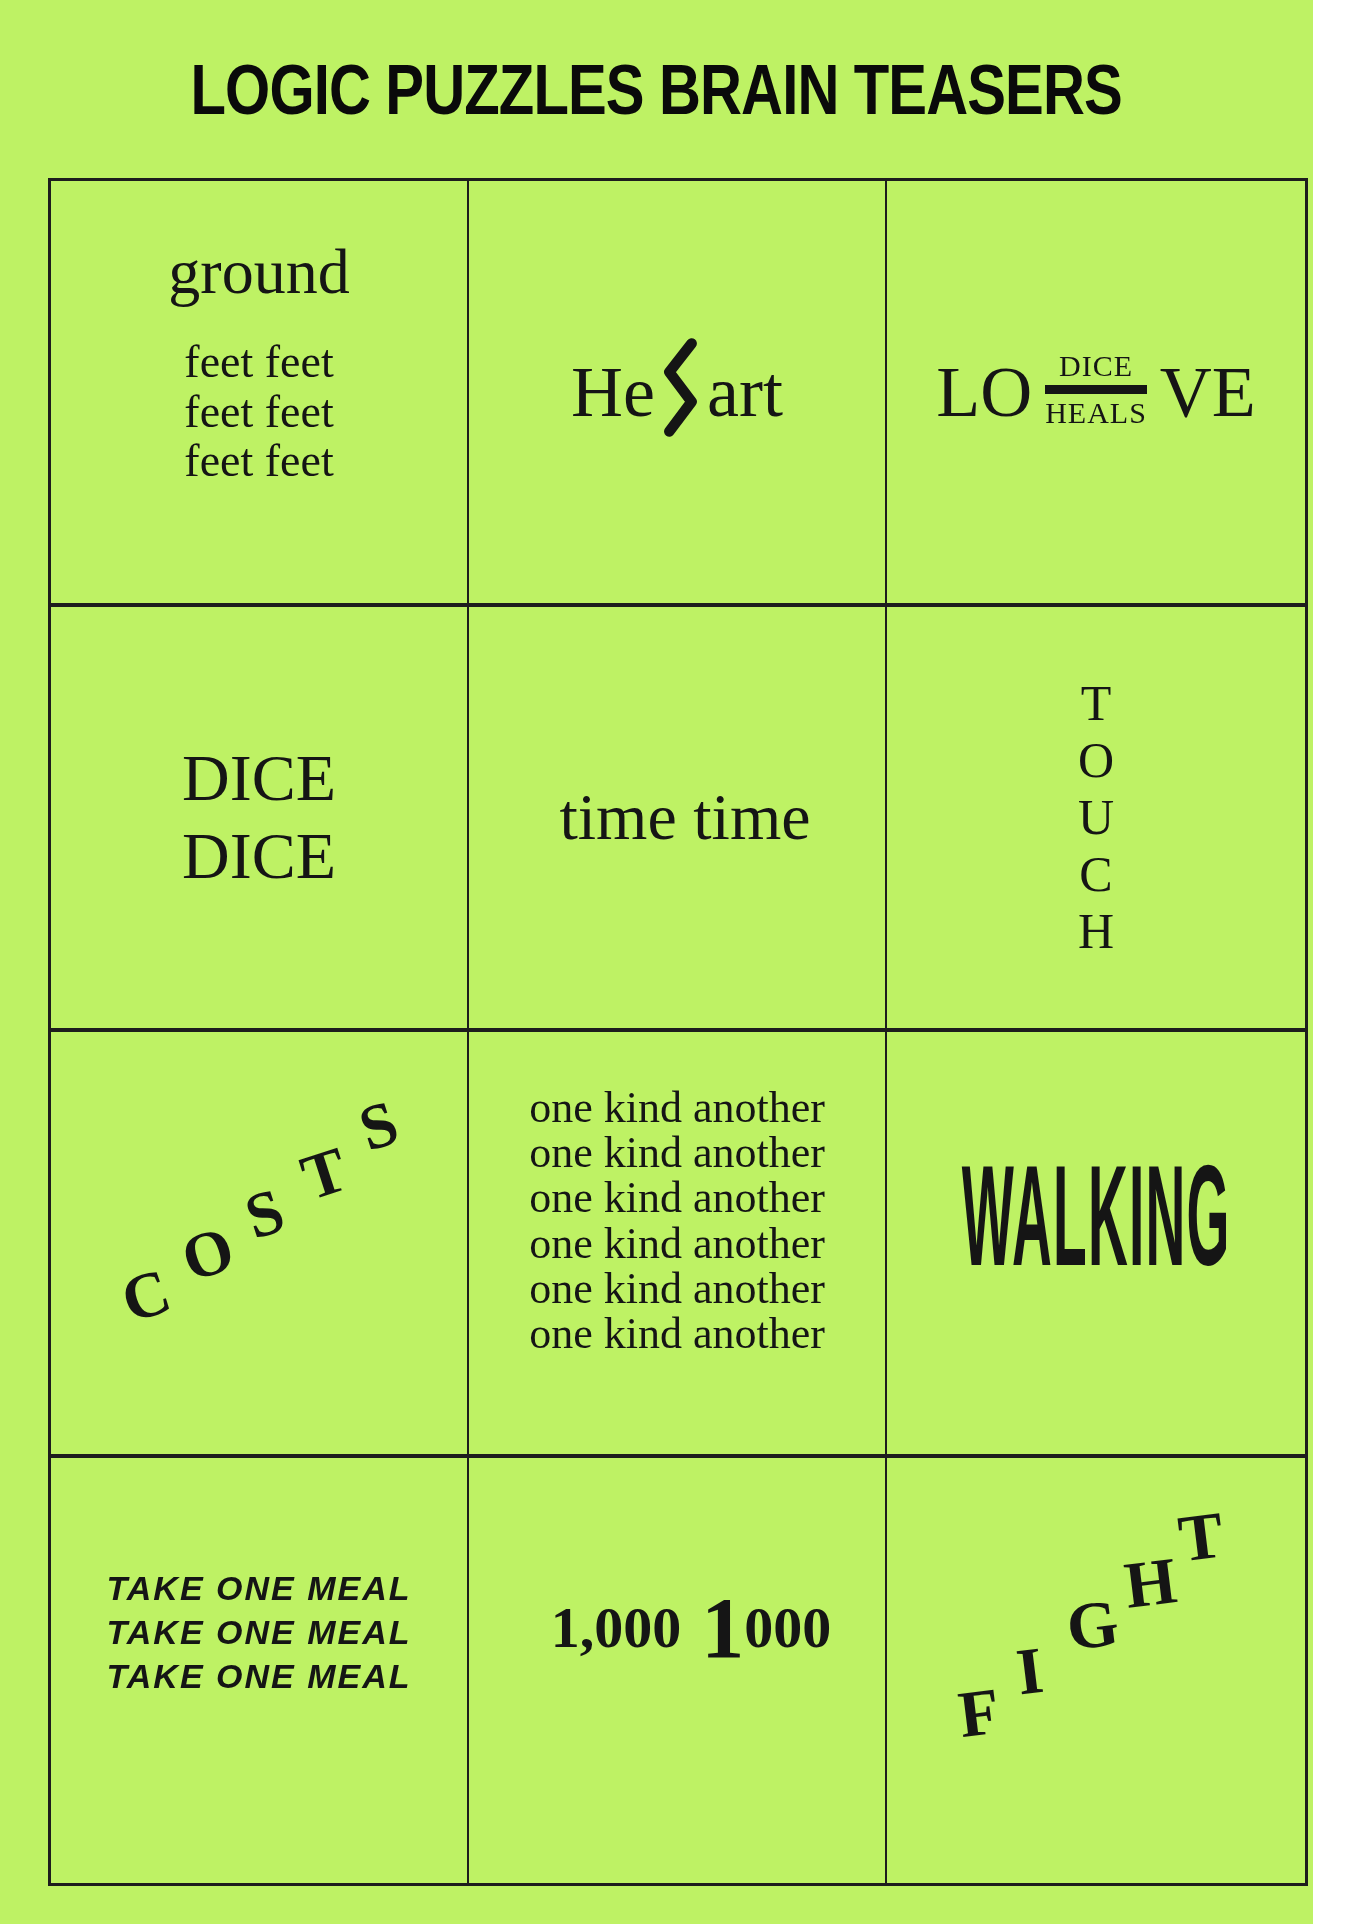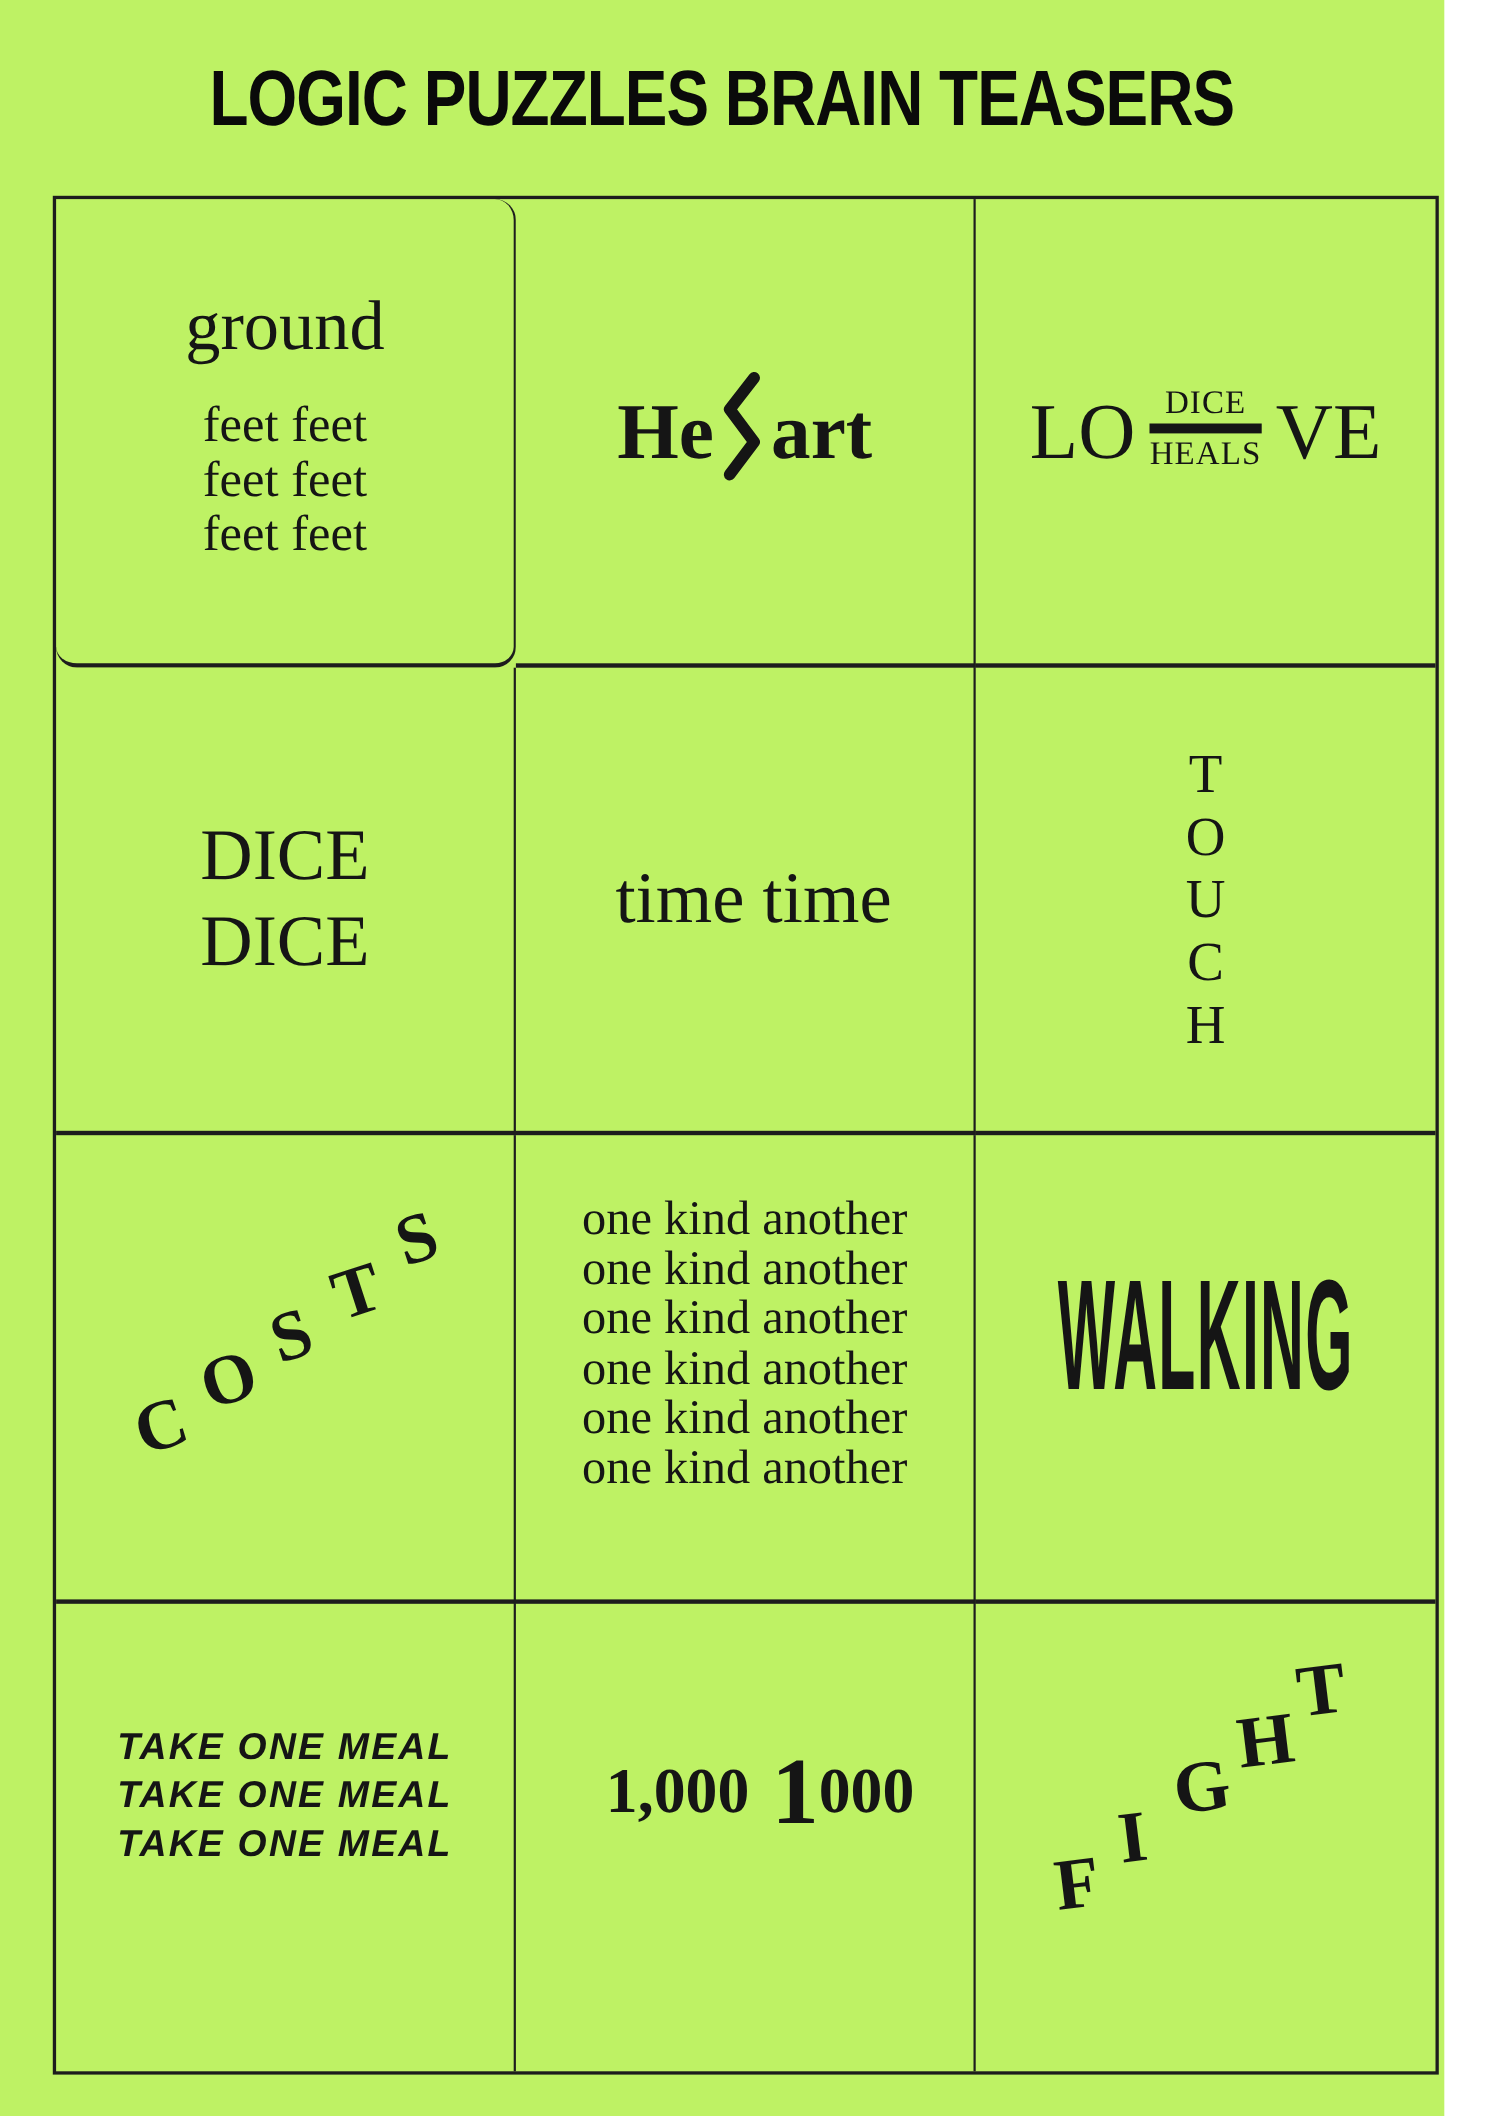--- a/index.html
+++ b/index.html
@@ -52,30 +52,29 @@
     justify-content: center;
     overflow: hidden;
   }
   .cell:nth-child(3n) { border-right: none; }
   .cell:nth-child(n+10) { border-bottom: none; }
 
   
   .cell-ground {
     flex-direction: column;
     justify-content: flex-start;
-    padding-top: 80px;
-    border-radius: 19px;
+    padding-top: 56px;
   }
   .ground-word { font-size: 64px; line-height: 1.1; }
   .feet-block { margin-top: 30px; text-align: center; }
   .feet-line { font-size: 46px; line-height: 1.07; }
 
   
   .heart-row { display: flex; align-items: center; }
-  .heart-part { font-size: 72px; line-height: 1; font-weight: bold; }
+  .heart-part { font-size: 72px; line-height: 1; }
   .zigzag { margin: 0 8px; transform: translateY(-4px); }
 
   
   .love-row { display: flex; align-items: center; gap: 13px; }
   .love-part { font-size: 72px; line-height: 1; }
   .fraction {
     display: inline-flex;
     flex-direction: column;
     align-items: center;
     line-height: 1.0;

